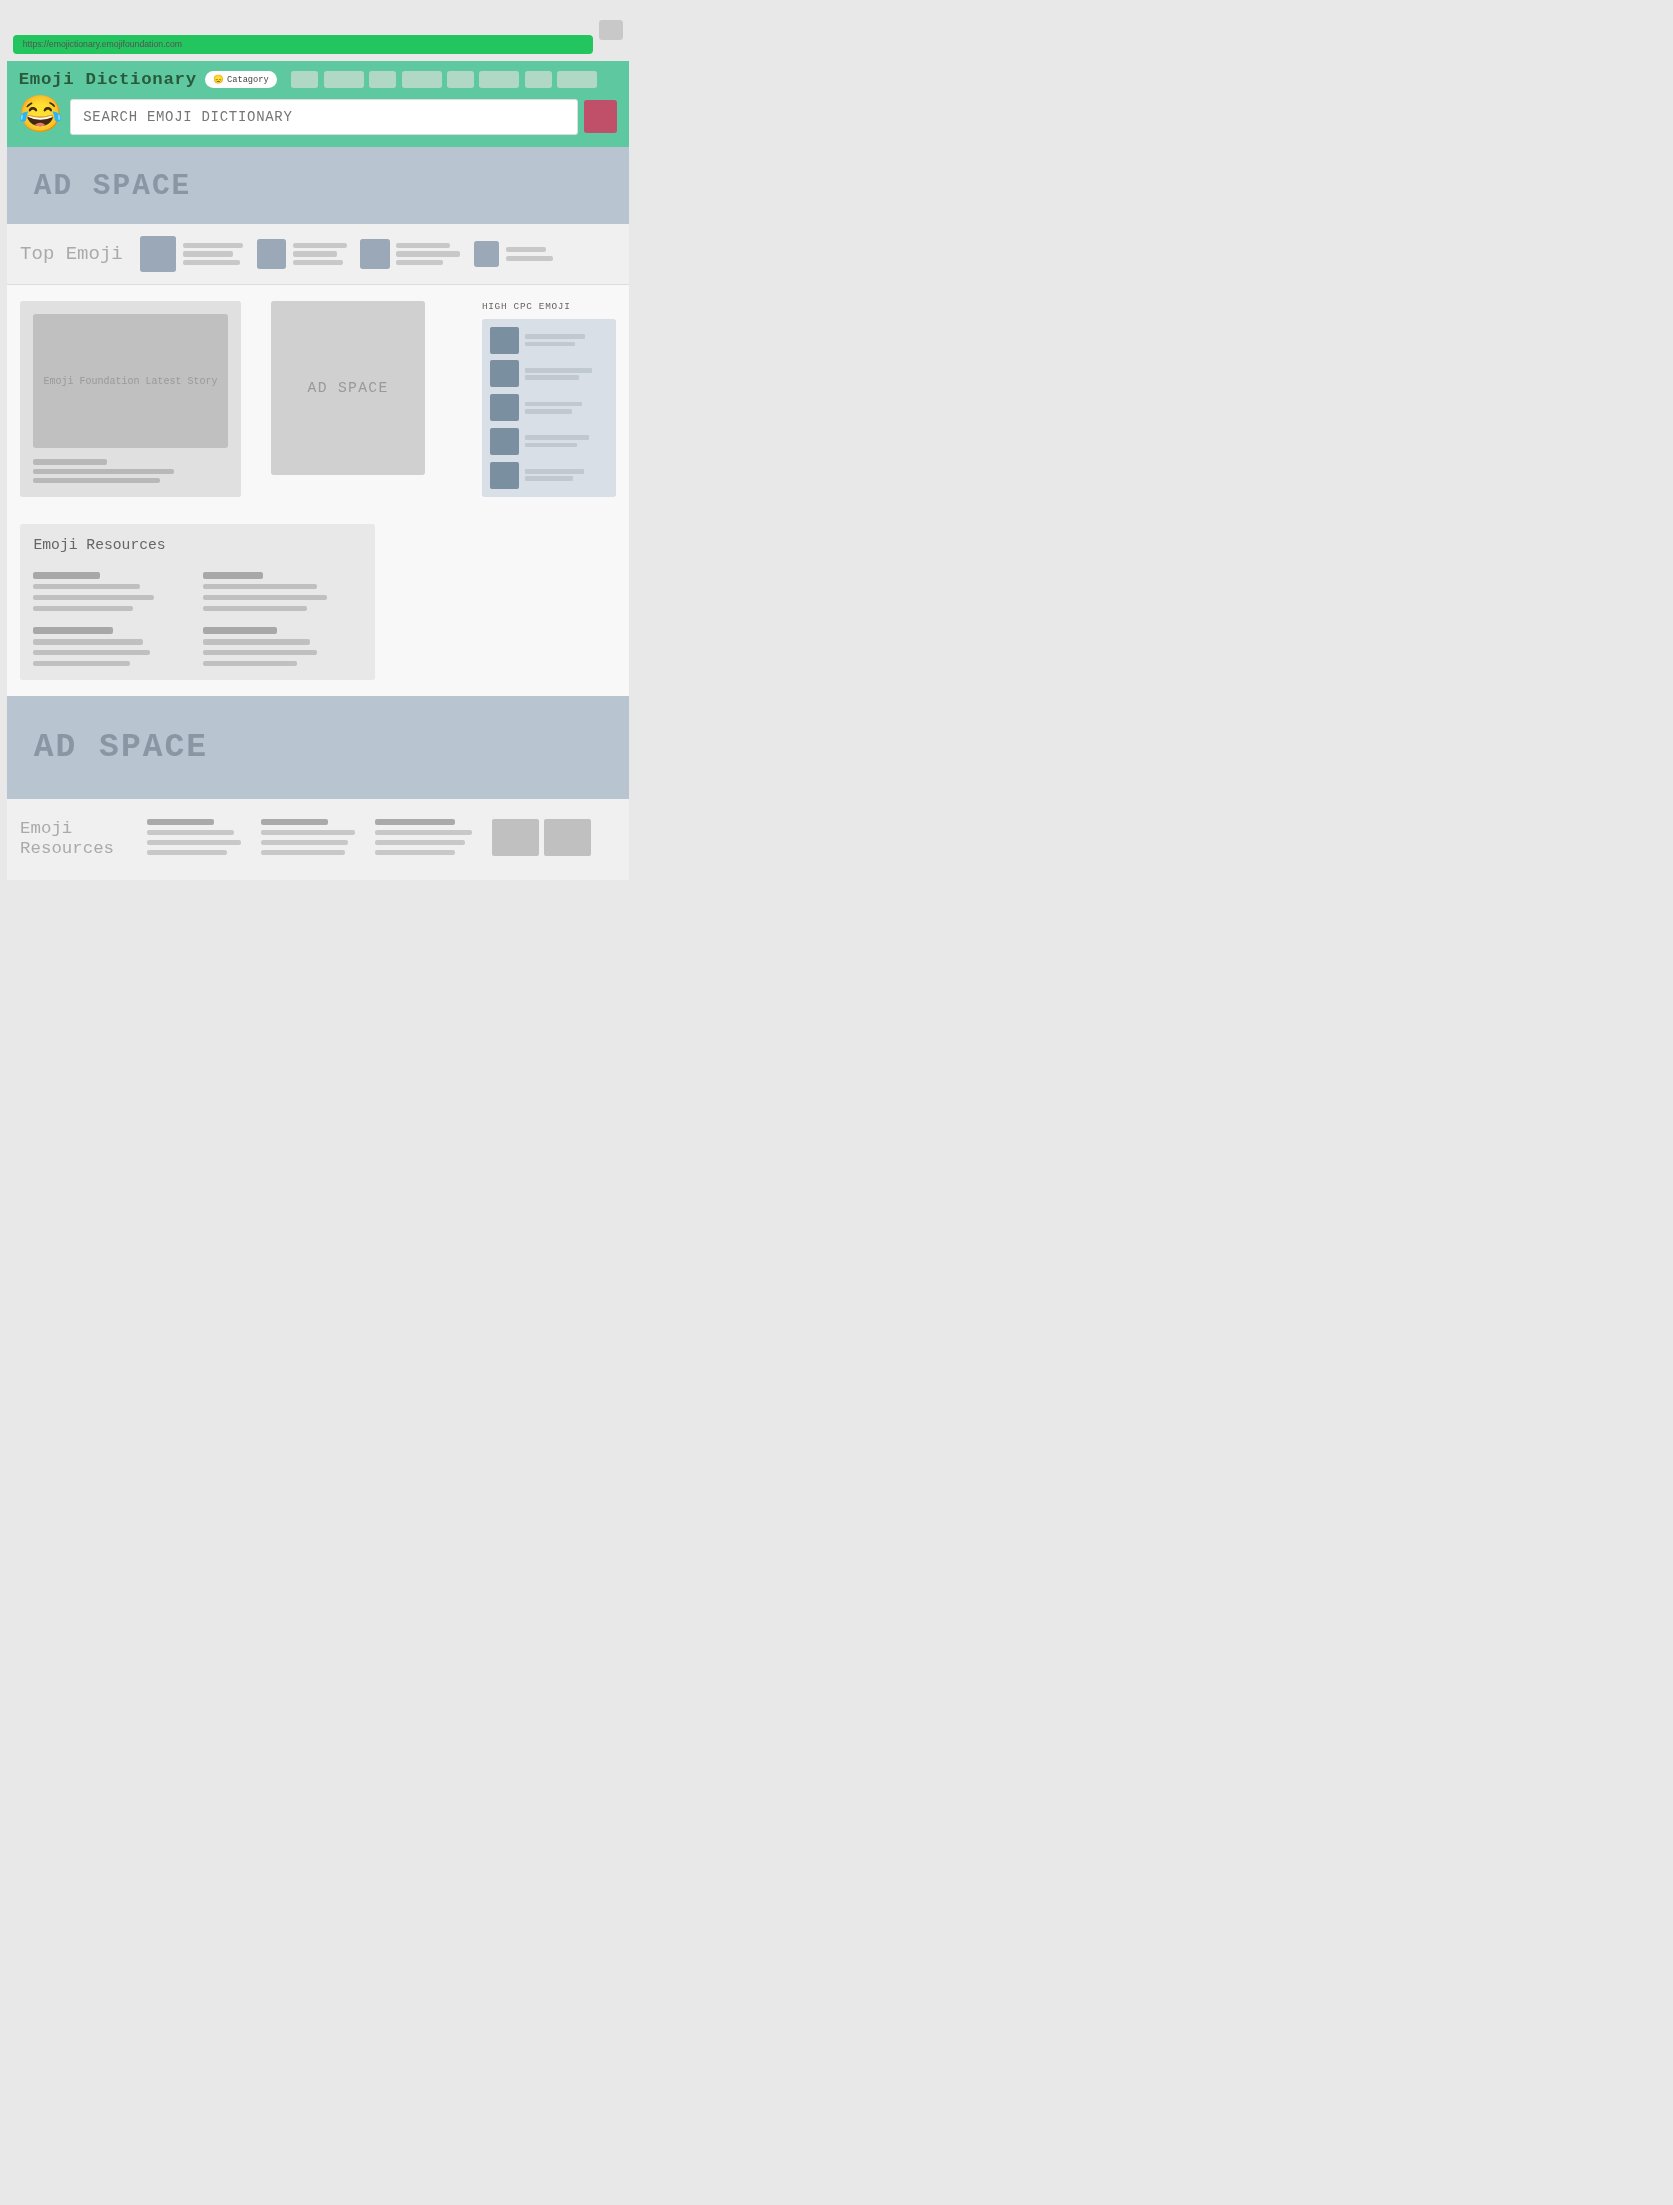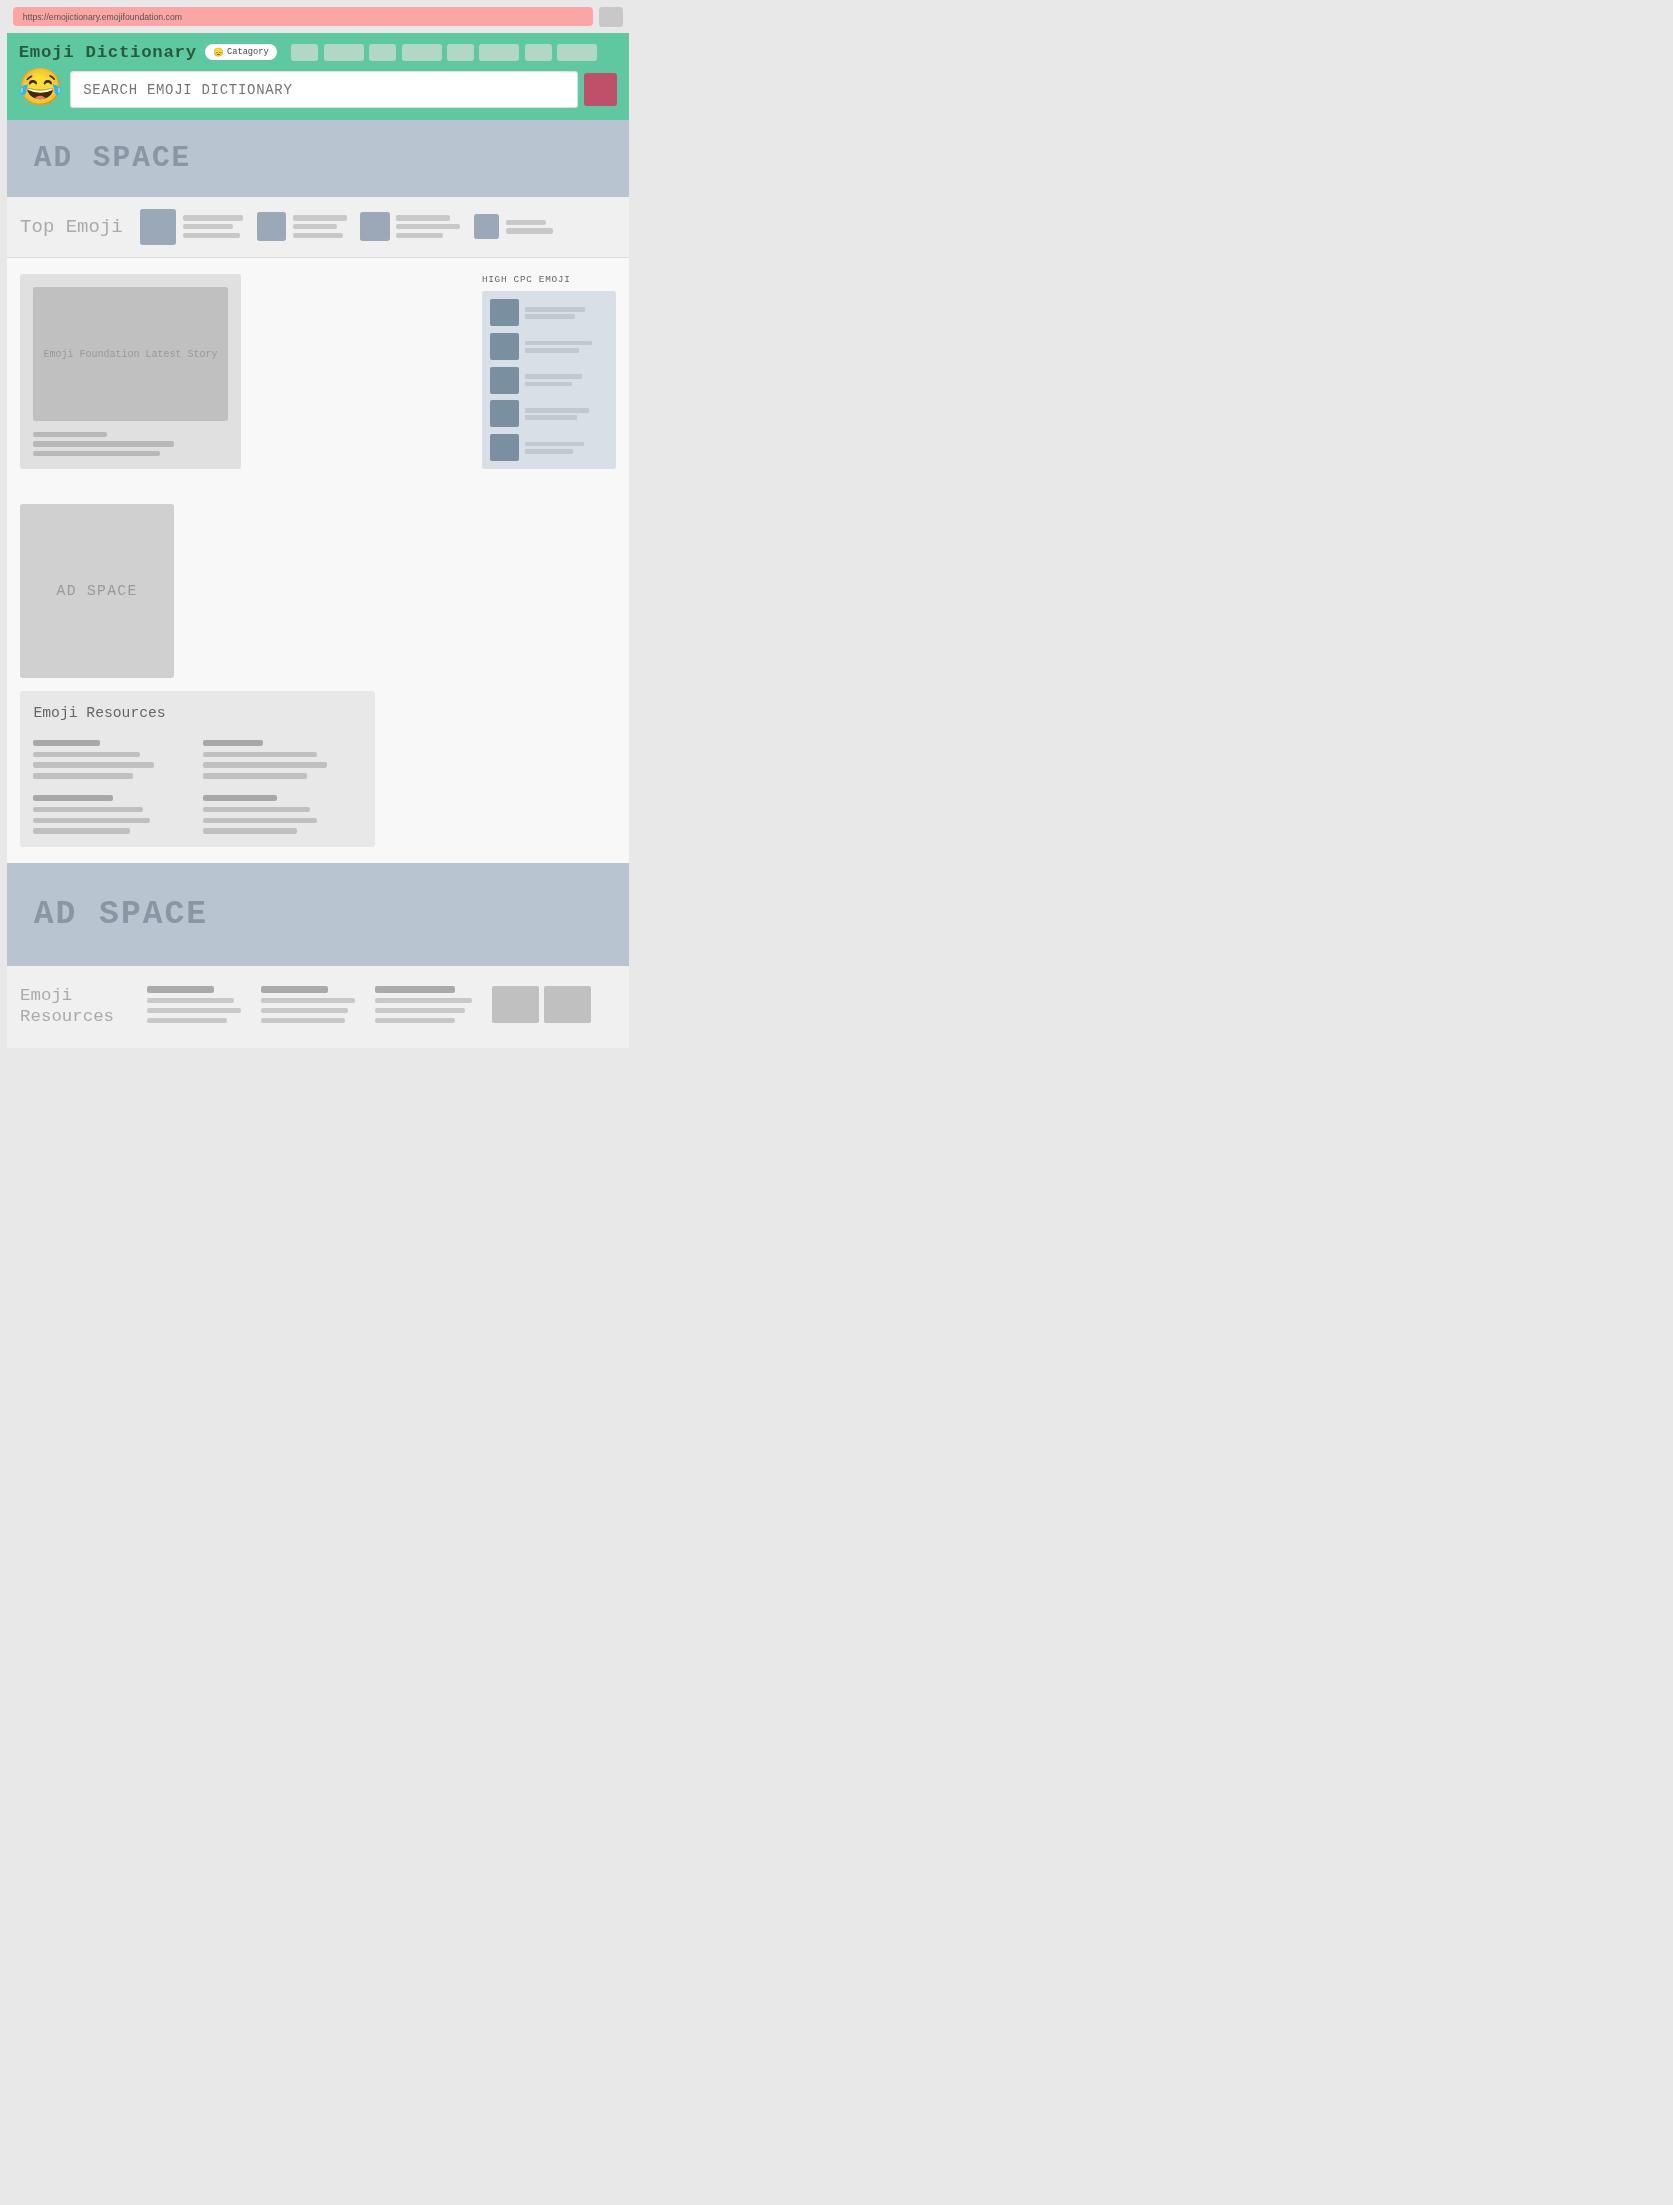--- a/index.html
+++ b/index.html
@@ -11,22 +11,22 @@
       width: 10.7px; height: 10.7px; border-radius: 50%;
     }
     .tl-red { background: #ff5f57; }
     .tl-yellow { background: #febc2e; }
     .tl-green { background: #28c840; }
     .browser-bar-row {
       display: flex; align-items: center; gap: 5.4px; margin-bottom: 0;
       position: relative;
     }
     .browser-url-bar {
-      flex: 1; background: #fca5a5; border-radius: 4px; padding: 4.7px 9.4px;
-      font-size: 8.7px; color: #555; border: none; outline: none;
+      flex: 1; background: #22c55e; border-radius: 4px; padding: 4.7px 9.4px;
+      font-size: 8.7px; color: #555; border: none; outline: none; margin-top: 28px;
     }
     .browser-menu-btn {
       width: 24px; height: 20px; background: #c8c8c8; border-radius: 3.3px;
     }
 
     
     .site-header {
       background: #5ec9a0;
       padding: 9.4px 12px 12px 12px;
     }
@@ -132,21 +132,21 @@
     }
     .story-meta-lines {
       display: flex; flex-direction: column; gap: 4px;
     }
     .meta-line {
       background: #b8b8b8; border-radius: 2px; height: 5.4px;
     }
 
     
     .two-col-area {
-      display: flex; gap: 21px; margin-bottom: 13.4px; flex-direction: column;
+      display: flex; gap: 30px; margin-bottom: 13.4px;
     }
     .ad-space-card {
       background: #d0d0d0; border-radius: 2.7px;
       display: flex; align-items: center; justify-content: center;
       font-size: 14.7px; color: #999; letter-spacing: 1.3px;
       width: 154px; height: 174px;
     }
 
     
     .resources-card {

